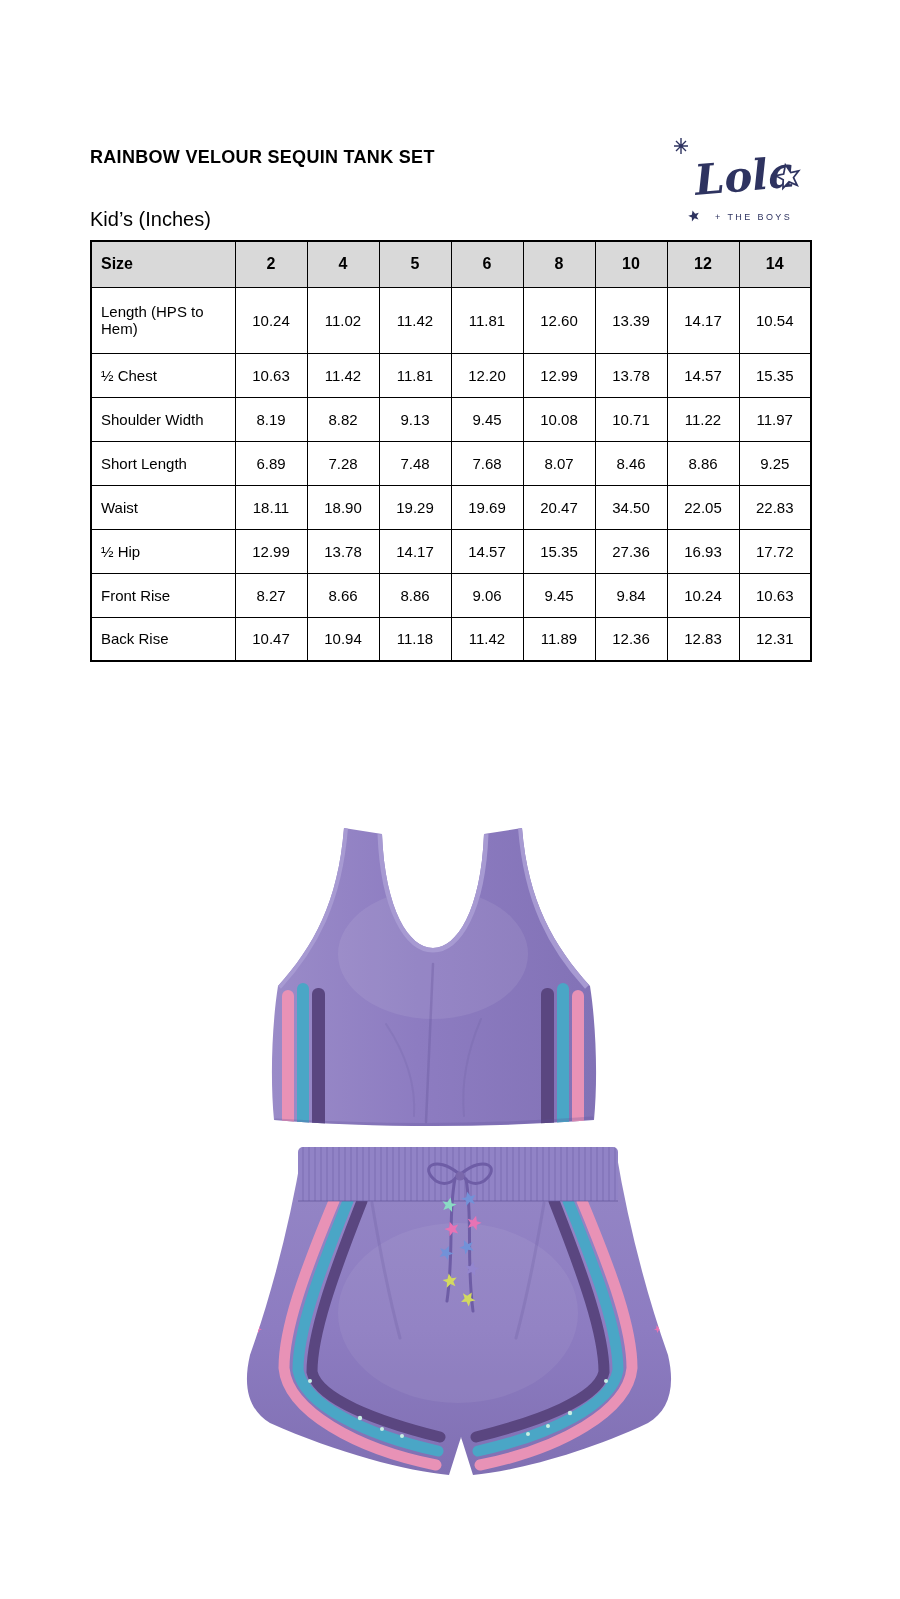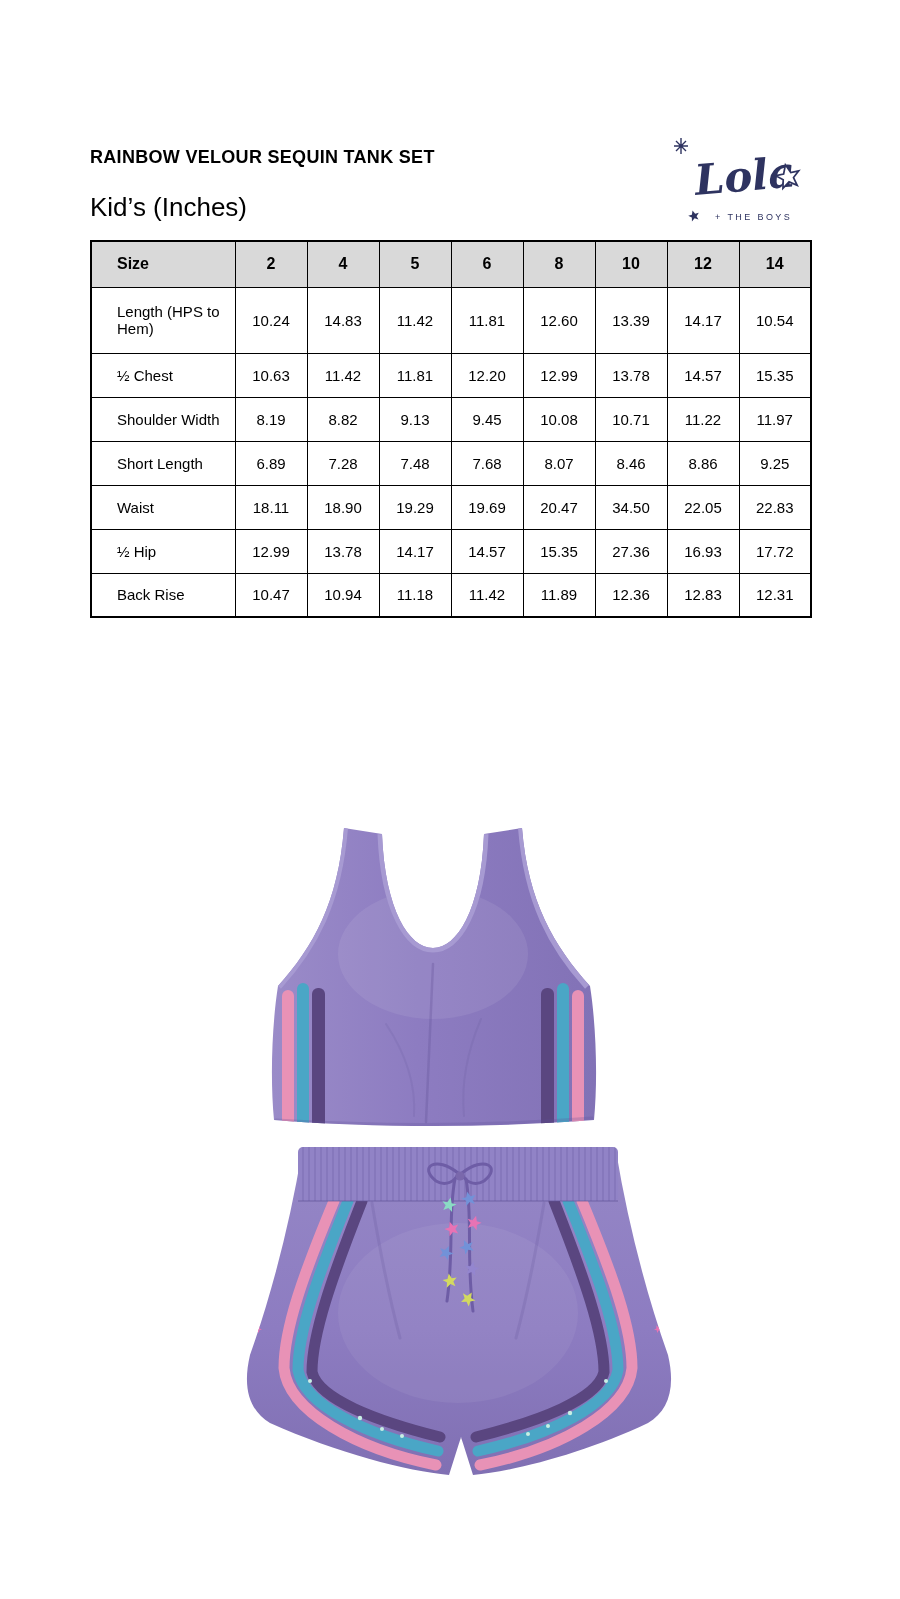--- a/index.html
+++ b/index.html
@@ -21,36 +21,36 @@
   html,body{margin:0;padding:0;}
   body{
     width:900px;height:1599px;background:#ffffff;color:#000;
     font-family:"Liberation Sans", sans-serif;position:relative;overflow:hidden;
   }
   .page-title{
     position:absolute;left:90px;top:147px;
     font-size:18px;font-weight:bold;letter-spacing:.3px;white-space:nowrap;
   }
   .page-subtitle{
-    position:absolute;left:90px;top:192px;font-size:26px;
+    position:absolute;left:90px;top:208px;font-size:20px;
   }
   .brand-logo{position:absolute;left:668px;top:132px;width:138px;height:100px;}
 
   table.size-table{
     position:absolute;left:90px;top:240px;width:721px;
     border-collapse:collapse;table-layout:fixed;border:2px solid #000;
   }
   .size-table th,.size-table td{
     border:1.5px solid #000;font-size:15px;text-align:center;
     padding:2px 3px;vertical-align:middle;background:#fff;
   }
   .size-table thead th{
     background:var(--table-header-bg);font-weight:bold;font-size:16px;height:46px;
   }
-  .size-table .label-col{text-align:left;padding-left:25px;}
+  .size-table .label-col{text-align:left;padding-left:9px;}
   .size-table tbody tr{height:44px;}
   .size-table tbody tr:first-child{height:66px;margin-top:16px;}
 
   .garment{position:absolute;}
   .garment-tank{left:266px;top:824px;width:334px;height:306px;}
   .garment-shorts{left:240px;top:1143px;width:436px;height:336px;}
 
   .stripe{fill:none;stroke-linecap:round;}
   .stripe-pink{stroke:var(--sequin-pink);}
   .stripe-teal{stroke:var(--sequin-teal);}
@@ -111,21 +111,21 @@
         <th>8</th>
         <th>10</th>
         <th>12</th>
         <th>14</th>
       </tr>
   </thead>
   <tbody>
       <tr>
         <td class="label-col">Length (HPS to Hem)</td>
         <td>10.24</td>
-        <td>14.83</td>
+        <td>11.02</td>
         <td>11.42</td>
         <td>11.81</td>
         <td>12.60</td>
         <td>13.39</td>
         <td>14.17</td>
         <td>10.54</td>
       </tr>
       <tr>
         <td class="label-col">½ Chest</td>
         <td>10.63</td>
@@ -173,20 +173,31 @@
       <tr>
         <td class="label-col">½ Hip</td>
         <td>12.99</td>
         <td>13.78</td>
         <td>14.17</td>
         <td>14.57</td>
         <td>15.35</td>
         <td>27.36</td>
         <td>16.93</td>
         <td>17.72</td>
+      </tr>
+      <tr>
+        <td class="label-col">Front Rise</td>
+        <td>8.27</td>
+        <td>8.66</td>
+        <td>8.86</td>
+        <td>9.06</td>
+        <td>9.45</td>
+        <td>9.84</td>
+        <td>10.24</td>
+        <td>10.63</td>
       </tr>
       <tr>
         <td class="label-col">Back Rise</td>
         <td>10.47</td>
         <td>10.94</td>
         <td>11.18</td>
         <td>11.42</td>
         <td>11.89</td>
         <td>12.36</td>
         <td>12.83</td>

